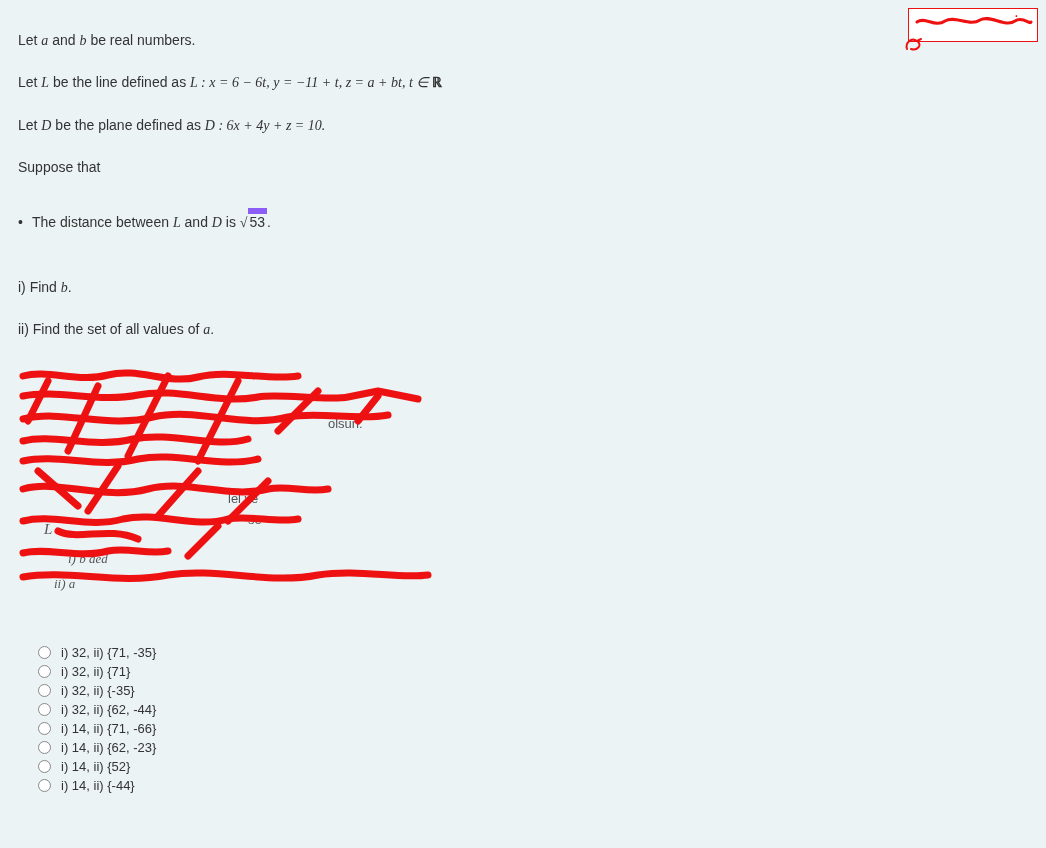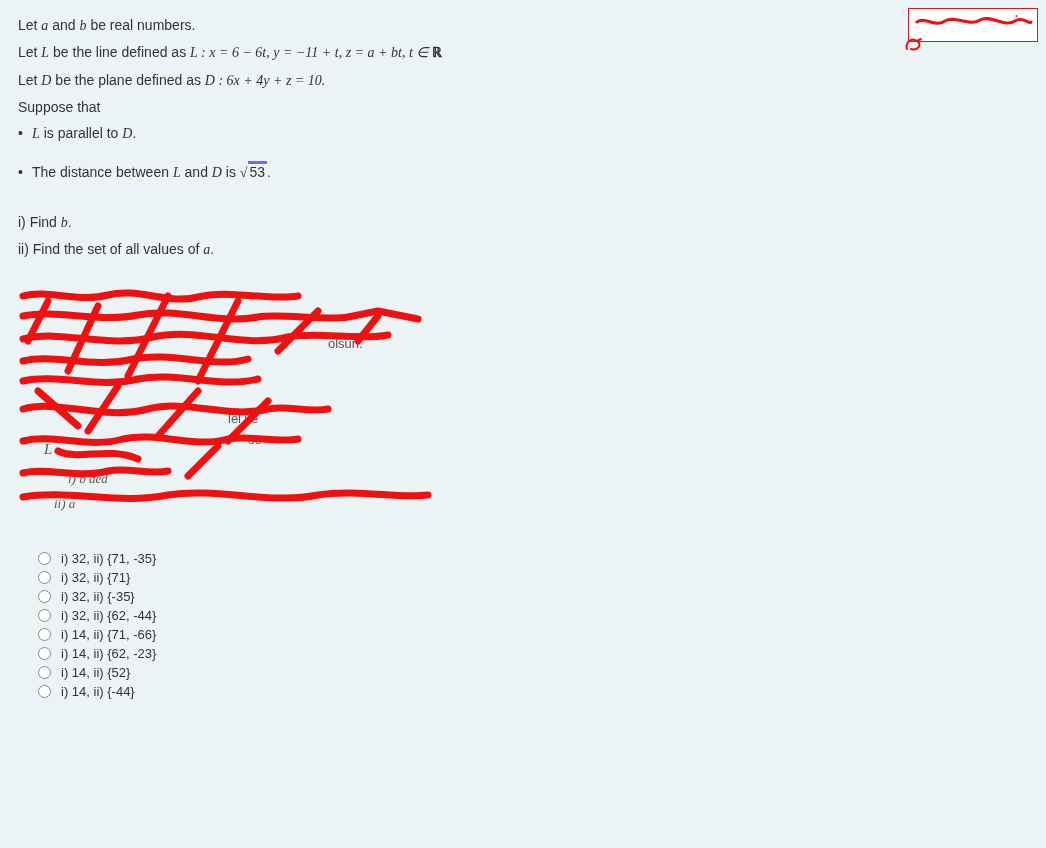--- a/index.html
+++ b/index.html
@@ -6,29 +6,29 @@
     body {
       background: #ecf3f5;
       font-family: Arial, sans-serif;
       font-size: 14px;
       color: #333;
       width: 1046px;
       height: 848px;
       position: relative;
       padding: 10px 18px;
     }
-    .line { margin: 4px 0; line-height: 1.6; }
+    .line { margin: 19px 0; line-height: 1.6; }
     .math { font-family: 'Times New Roman', serif; font-style: italic; }
     .bullet-list { margin: 6px 0; }
     .bullet-item { margin: 6px 0; padding-left: 14px; position: relative; }
     .bullet-item::before { content: "•"; position: absolute; left: 0; top: 0; }
     .section-gap { height: 20px; }
     .sqrt { display: inline-block; position: relative; }
     .sqrt::before { content: "√"; font-family: 'Times New Roman', serif; }
-    .sqrt-inner { border-top: 3px solid #8b5cf6; padding: 0 2px; }
+    .sqrt-inner { border-top: 6px solid #8b5cf6; padding: 0 2px; }
     .bbR { font-family: 'Times New Roman', serif; font-weight: bold; font-style: normal; }
     
     .scribble-area {
       position: relative;
       width: 450px;
       height: 230px;
       margin-top: 20px;
       margin-bottom: 40px;
     }
     .scribble-svg { position: absolute; top: 0; left: 0; }
@@ -39,21 +39,21 @@
       z-index: 0;
     }
     .t1 { top: 55px; left: 310px; }
     .t2 { top: 130px; left: 210px; }
     .t3 { top: 151px; left: 230px; }
     .t4 { top: 190px; left: 50px; font-style: italic; font-family: 'Times New Roman', serif; text-align: center; }
     .t5 { top: 215px; left: 36px; font-style: italic; font-family: 'Times New Roman', serif; }
     .tL { top: 160px; left: 26px; font-style: italic; font-family: 'Times New Roman', serif; font-size: 15px; }
     
     .options {
-      margin-top: 40px;
+      margin-top: 54px;
       margin-left: 20px;
     }
     .option {
       display: flex;
       align-items: center;
       margin: 4px 0;
       cursor: pointer;
     }
     .radio {
       width: 13px; height: 13px;
@@ -109,23 +109,20 @@
   <span>Let </span><span class="math">L</span><span> be the line defined as  </span><span class="math">L : x = 6 − 6t,  y = −11 + t,  z = a + bt,  t ∈ </span><span class="bbR">ℝ</span>
 </div>
 
 <div class="line">
   <span>Let </span><span class="math">D</span><span> be the plane defined as </span><span class="math">D : 6x + 4y + z = 10.</span>
 </div>
 
 <div class="line">Suppose that</div>
 
 <div class="bullet-list">
-  <div class="bullet-item">
-    <span class="math">L</span><span> is parallel to </span><span class="math">D</span><span>.</span>
-  </div>
   <div style="height:10px"></div>
   <div class="bullet-item">
     <span>The distance between </span><span class="math">L</span><span> and </span><span class="math">D</span><span> is </span><span class="sqrt"><span class="sqrt-inner">53</span></span><span>.</span>
   </div>
 </div>
 
 <div class="section-gap"></div>
 
 <div class="line">
   <span>i) Find </span><span class="math">b</span><span>.</span>

